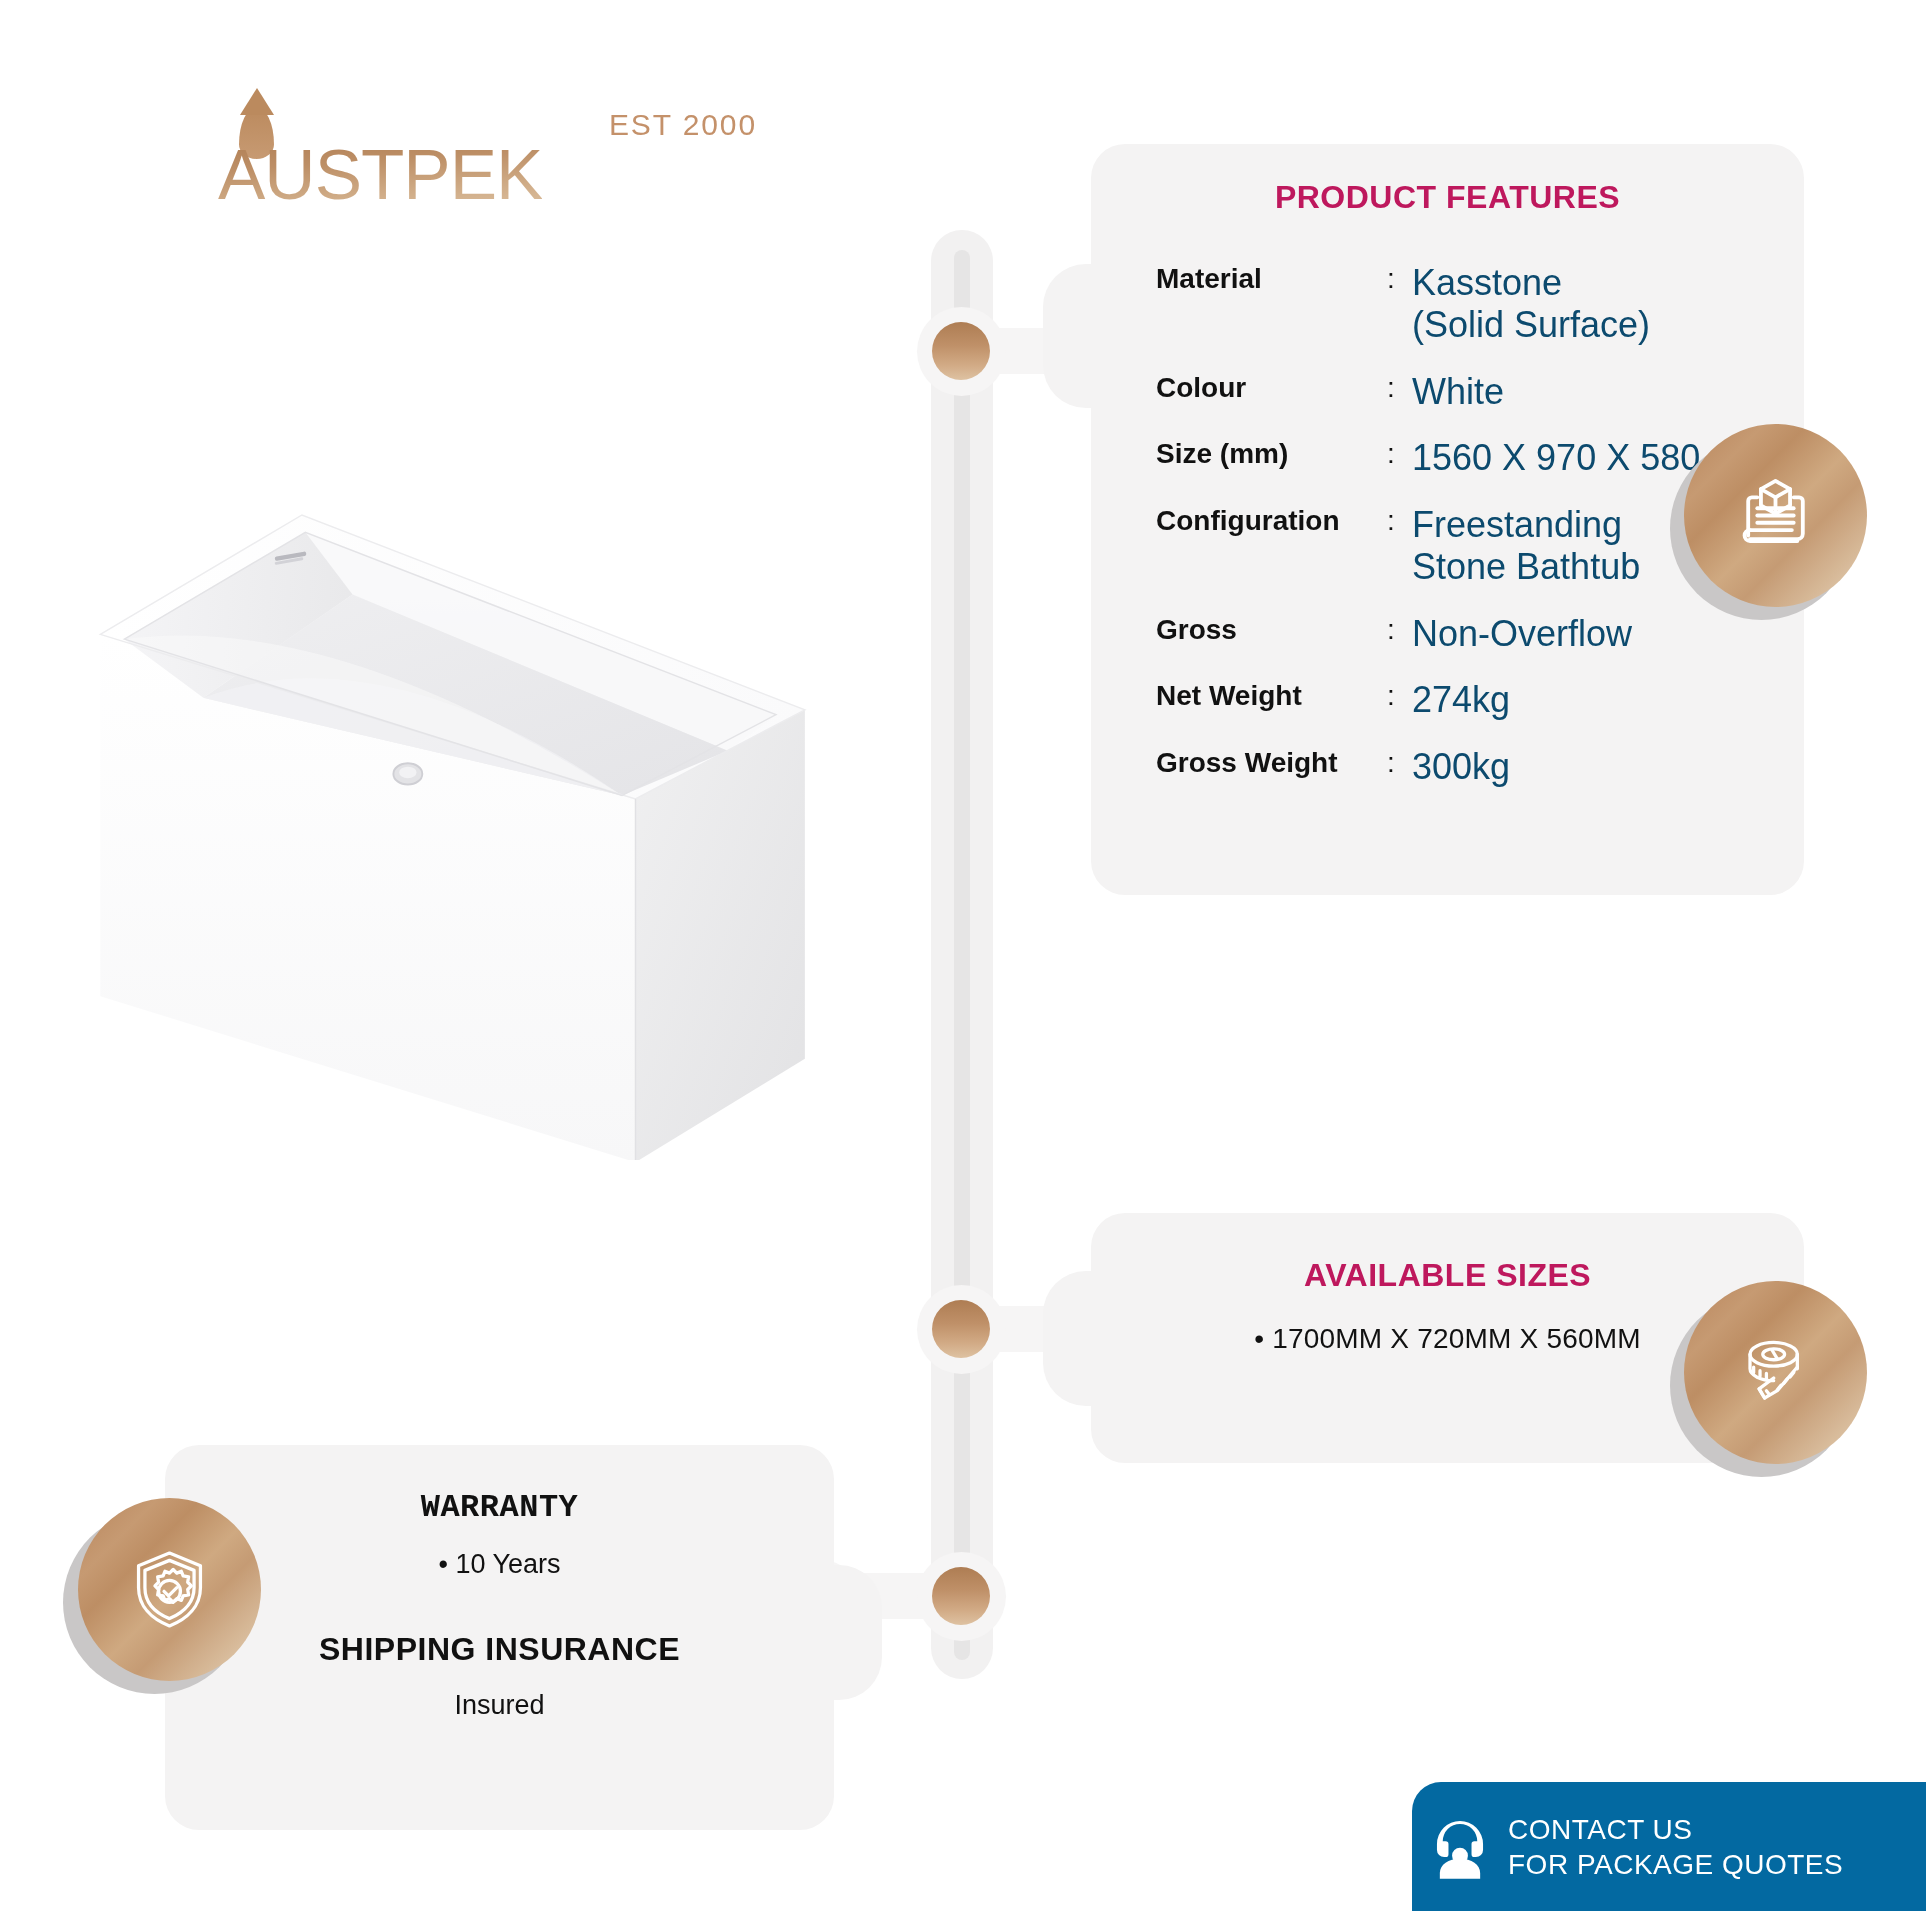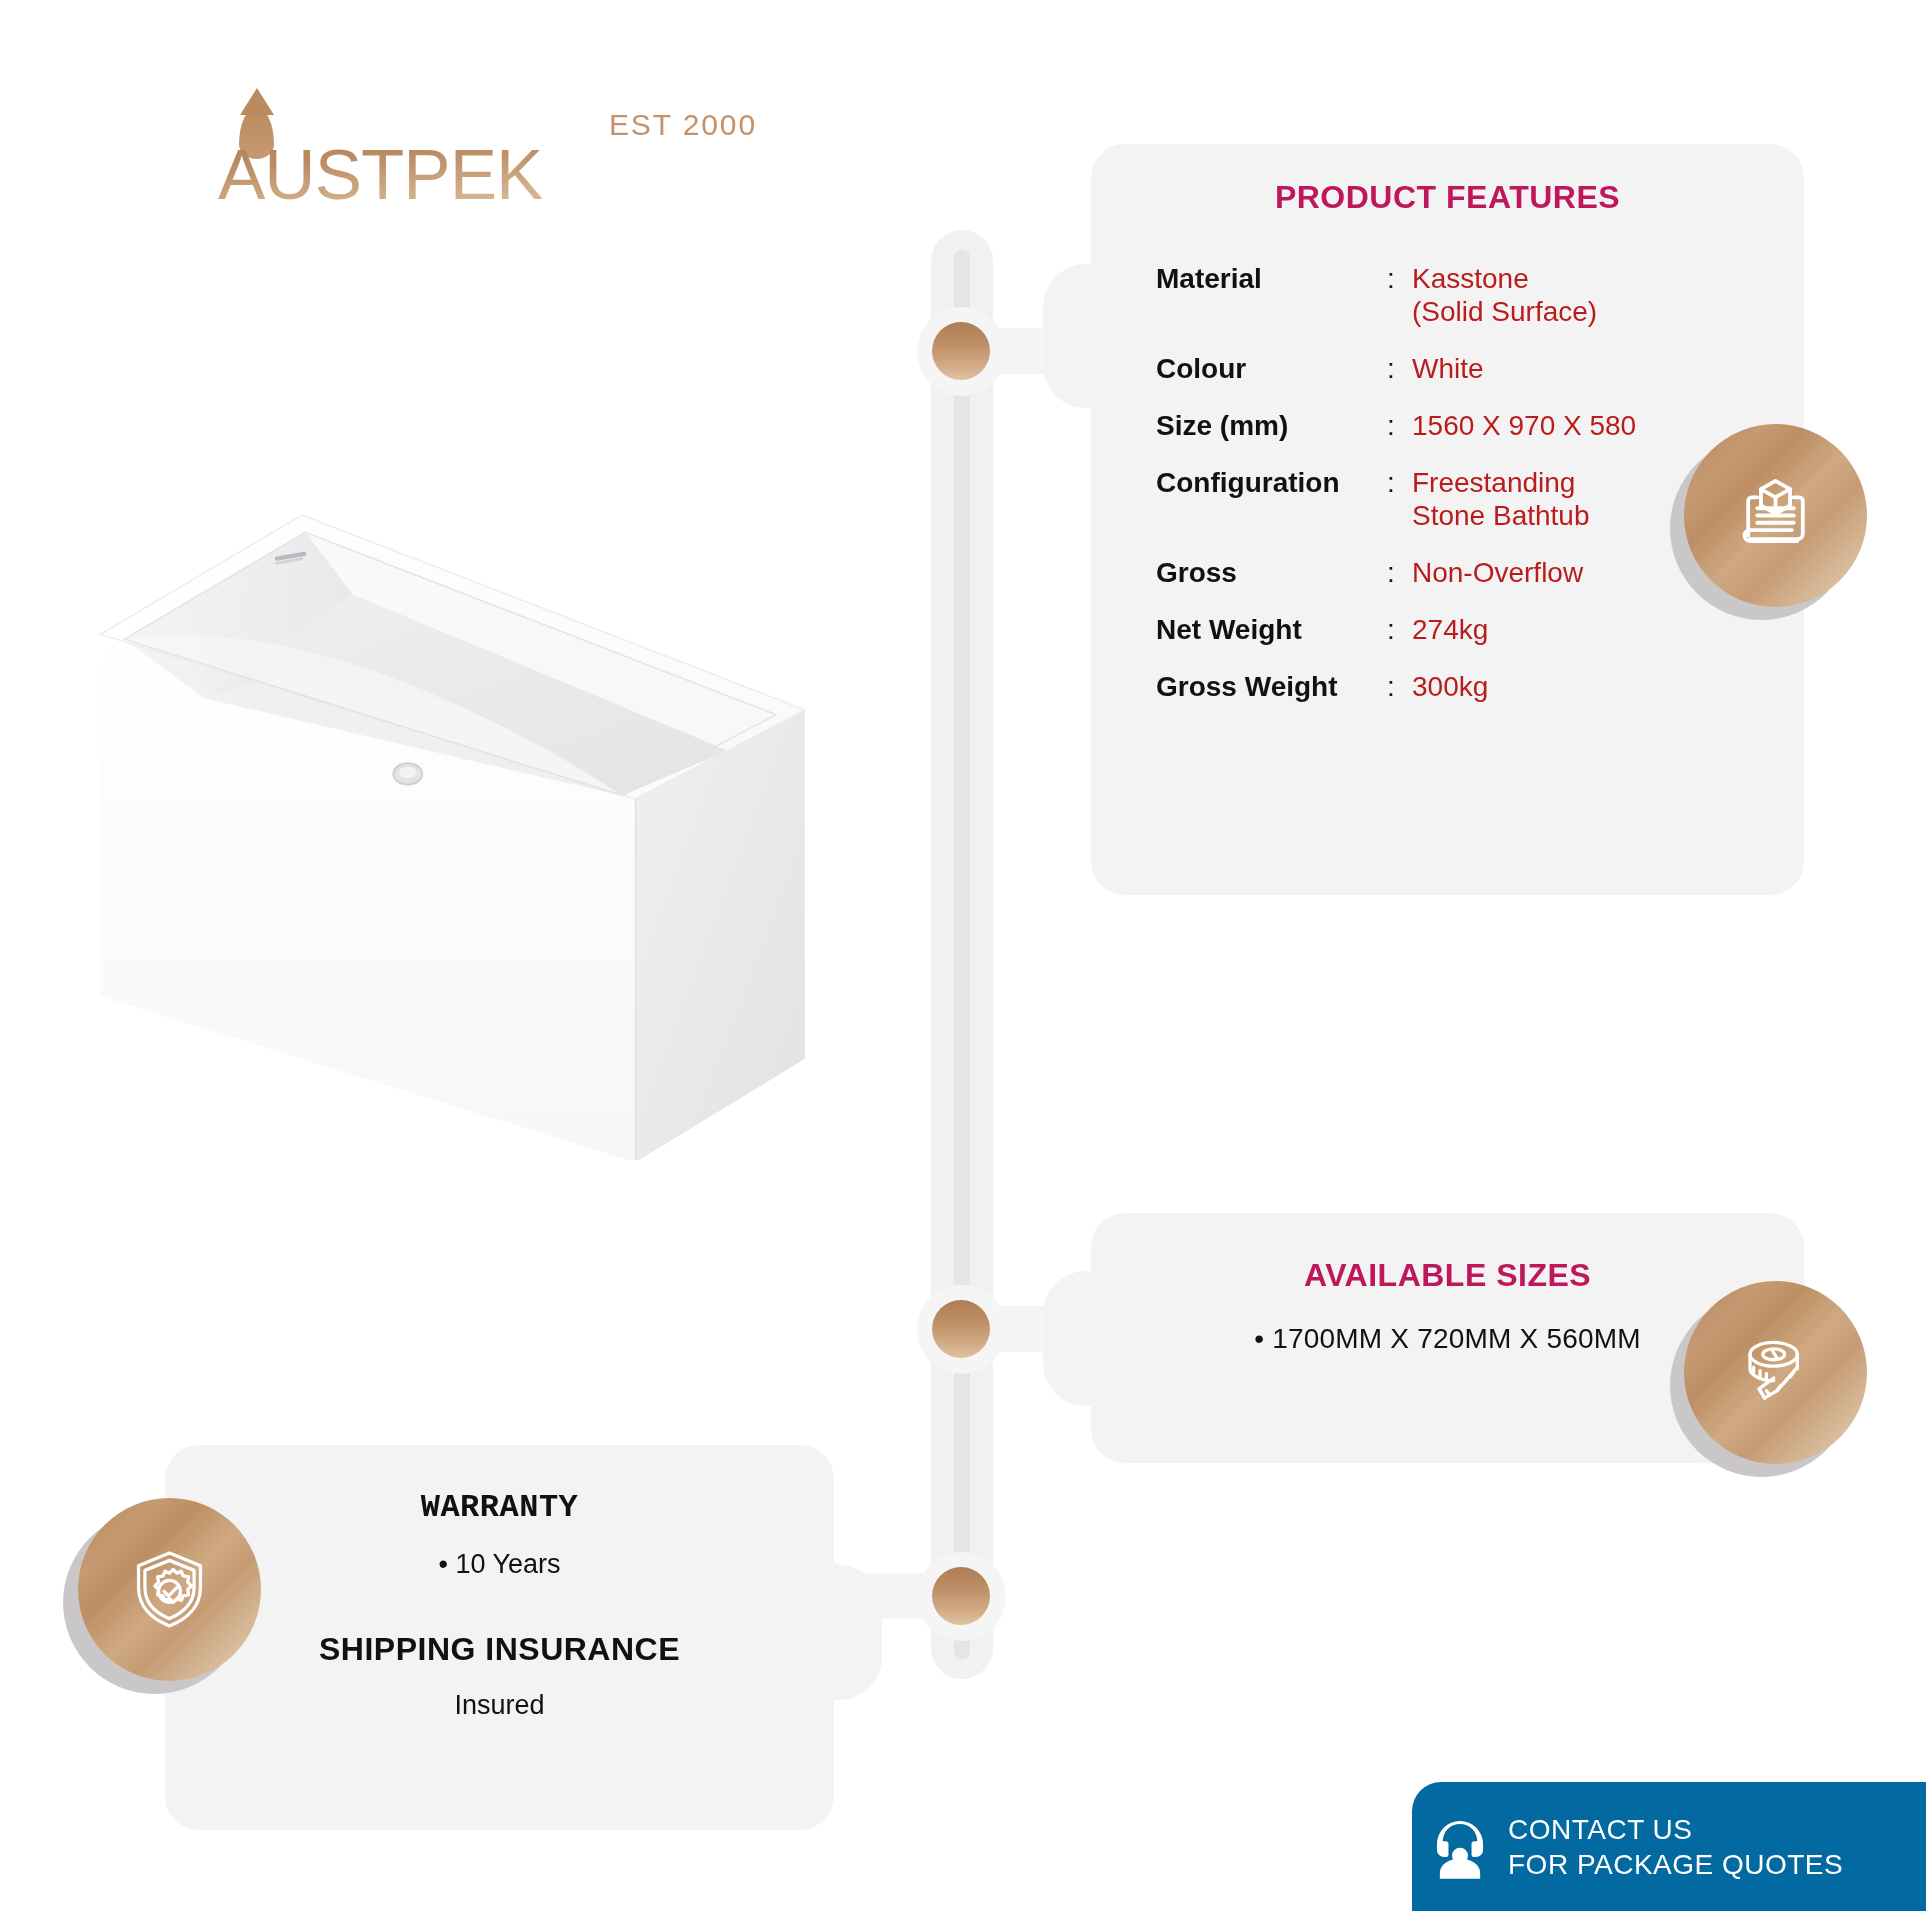--- a/index.html
+++ b/index.html
@@ -78,21 +78,21 @@
   
   #panel-features{left:1075px;top:144px;width:713px;height:751px;}
   #panel-features .panel-title{margin-top:35px;}
   #feat-table{margin:46px 0 0 65px;}
   .feat-row{display:flex;align-items:flex-start;margin-bottom:24px;}
   .feat-key{
     font-weight:700;font-size:28px;color:#111;
     width:231px;line-height:1.18;
   }
   .feat-colon{font-weight:400;font-size:28px;color:#111;width:25px;line-height:1.18;}
-  .feat-val{font-weight:400;font-size:28px;color:#b91c1c;line-height:1.18;white-space:pre-line;}
+  .feat-val{font-weight:400;font-size:36px;color:#0c4a6e;line-height:1.18;white-space:pre-line;}
   
   #feat-tab{
     position:absolute;left:-48px;top:120px;width:87px;height:144px;
     background:#f4f3f3;border-radius:43px 0 0 43px;
   }
 
   
   #panel-sizes{left:1075px;top:1213px;width:713px;height:250px;}
   #panel-sizes .panel-title{margin-top:44px;}
   #sizes-list{margin-top:29px;text-align:center;}

